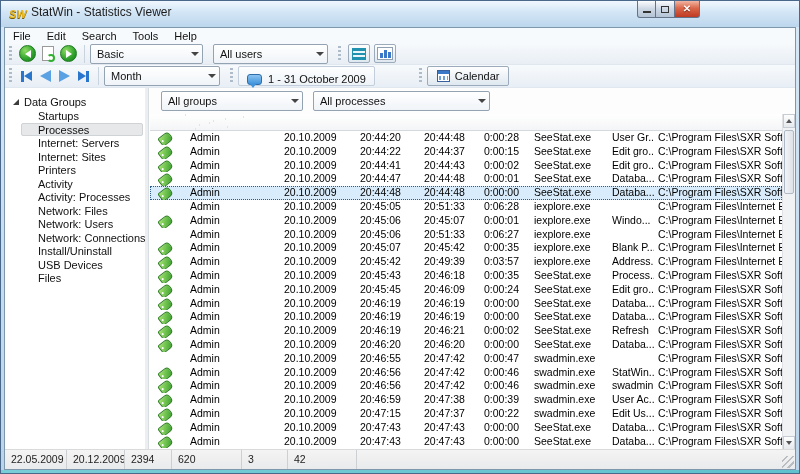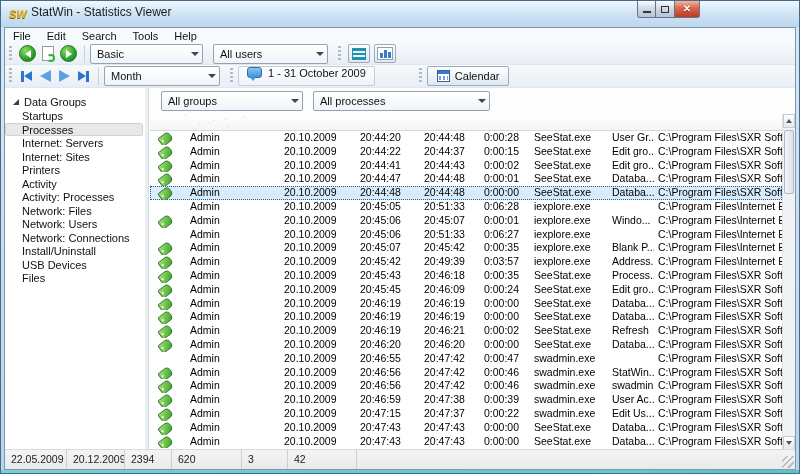--- a/index.html
+++ b/index.html
@@ -61,39 +61,39 @@
   .ic-chart i:nth-child(3){left:10px;height:6px;}
   
   .vcr{display:flex;align-items:center;margin:0 2px;}
   .vbar{width:3px;height:11px;background:#2a76cc;}
   .tri-l{width:0;height:0;border-top:5px solid transparent;border-bottom:5px solid transparent;border-right:8px solid #2a76cc;}
   .tri-r{width:0;height:0;border-top:5px solid transparent;border-bottom:5px solid transparent;border-left:8px solid #2a76cc;}
   .big .tri-l{border-top-width:6px;border-bottom-width:6px;border-right:11px solid #5aa1e4;}
   .big .tri-r{border-top-width:6px;border-bottom-width:6px;border-left:11px solid #5aa1e4;}
   .navbtn{margin:0 4px;display:flex;align-items:center;}
   
-  .daterange{height:20px;border:1px solid #c2cedb;border-radius:2px;display:flex;align-items:flex-start;
+  .daterange{height:20px;border:1px solid #c2cedb;border-radius:2px;display:flex;align-items:flex-end;
              font-size:11px;color:#111;background:linear-gradient(#fdfeff,#eef3f8);box-sizing:border-box;padding:0 8px;}
   .bubble{width:13px;height:9px;background:linear-gradient(#8cc4f0,#3f93dd);border:1px solid #2e6da8;
           border-radius:3px;position:relative;margin-right:6px;}
   .bubble:after{content:"";position:absolute;left:2px;bottom:-4px;border-left:3px solid transparent;
           border-right:3px solid transparent;border-top:4px solid #3f93dd;}
   .calbtn{height:20px;border:1px solid #9cabbb;border-radius:2px;background:linear-gradient(#fefefe,#dfe8f0);
           display:flex;align-items:center;font-size:11px;color:#111;box-sizing:border-box;padding:0 9px;}
   .ic-cal{width:13px;height:12px;border:1px solid #38609c;background:#fff;margin-right:5px;position:relative;box-sizing:border-box;}
   .ic-cal:before{content:"";position:absolute;left:0;top:0;right:0;height:3px;background:#3a78c8;}
   .ic-cal:after{content:"";position:absolute;left:1px;top:5px;right:1px;bottom:1px;
           background:repeating-linear-gradient(90deg,#6fa0d8 0 2px,transparent 2px 4px);}
   
   .main{position:absolute;left:0;top:60px;right:0;bottom:19px;background:#fff;}
   .sidebar{position:absolute;left:0;top:1px;bottom:0;width:140px;background:#fff;overflow:hidden;}
   .treeroot{display:flex;align-items:center;height:14px;margin:6px 0 0 8px;font-size:11px;color:#111;}
   .tri-exp{width:0;height:0;border-bottom:6px solid #3c3c3c;border-left:6px solid transparent;margin-right:5px;}
   .titem{height:13.5px;line-height:13.5px;font-size:11px;color:#111;padding-left:16px;white-space:nowrap;
-         box-sizing:border-box;border:1px solid transparent;}
+         box-sizing:border-box;border:1px solid transparent;margin-left:16px;}
   .titem.sel{background:#e6e8ea;border:1px solid #cfd3d6;border-radius:2px;margin-right:2px;}
   .splitter{position:absolute;left:140px;top:0;bottom:0;width:4px;background:#eceff2;border-right:1px solid #d8dde2;box-sizing:border-box;}
   .content{position:absolute;left:145px;top:0;right:0;bottom:0;}
   .filters{position:absolute;left:0;top:0;right:0;height:26px;background:#fdfdfd;}
   .cb-groups{position:absolute;left:11px;top:3px;width:142px;}
   .cb-procs{position:absolute;left:163px;top:3px;width:177px;}
   
   .grid{position:absolute;left:0;top:26px;right:13px;bottom:0;overflow:hidden;}
   .ghead{display:flex;height:17px;background:linear-gradient(#ffffff,#f4f5f7);border-bottom:1px solid #d5d8dc;
          font-size:10.5px;color:#333;box-sizing:border-box;flex-direction:column;}

